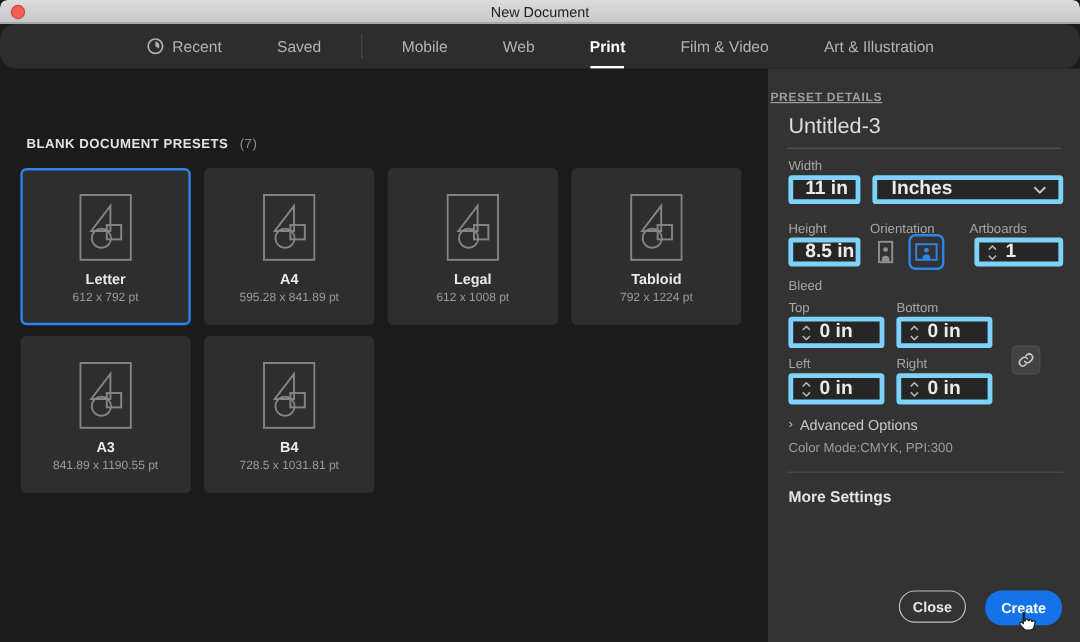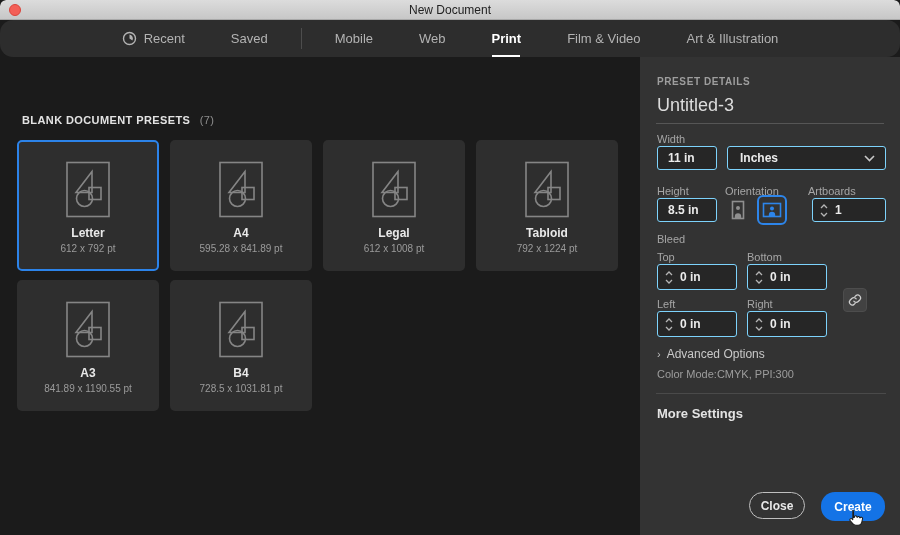--- a/index.html
+++ b/index.html
@@ -39,22 +39,22 @@
   .card-name{font-size:12px;font-weight:700;color:#e9e9e9;line-height:13px;}
   .card-dims{font-size:10px;color:#9b9b9b;margin-top:3px;}
 
   
   .panel{position:absolute;top:57px;left:640px;width:260px;height:478px;background:#333333;}
   .p-abs{position:absolute;}
   .section-label{font-size:10px;font-weight:700;letter-spacing:.6px;color:#9e9e9e;}
   .doc-name{font-size:18px;color:#dcdcdc;}
   .hr{height:1px;background:#565656;}
   .field-label{font-size:11px;color:#a6a6a6;}
-  .input-box{display:flex;align-items:center;background:#262626;border:1px solid #7dd3fc;
-    border-radius:3px;color:#ebebeb;font-size:12px;font-weight:700;}
+  .input-box{display:flex;align-items:center;background:#262626;border:4px solid #7dd3fc;
+    border-radius:3px;color:#ebebeb;font-size:16px;font-weight:700;}
   .input-box .val{padding-left:10px;}
   .select-box{justify-content:space-between;font-weight:600;gap:40px;}
   .select-box .val{padding-left:12px;}
   .select-box svg{margin-right:10px;}
   .stepper-col{display:flex;flex-direction:column;align-items:center;justify-content:center;
     gap:3px;width:22px;flex:0 0 22px;}
   .orient-btn{position:absolute;display:flex;align-items:center;justify-content:center;background:transparent;border:none;padding:0;}
   .orient-btn.selected{border:2px solid #2d85ea;border-radius:6px;}
   .link-btn{display:flex;align-items:center;justify-content:center;background:#424242;
     border:1px solid #4d4d4d;border-radius:4px;}
@@ -179,21 +179,21 @@
         <div class="card-name">B4</div>
         <div class="card-dims">728.5 x 1031.81 pt</div>
       </div>
 
 
     </div>
   </div>
 
   <div class="panel">
 
-    <div class="p-abs section-label" style="left:17px;top:19px;">PRESET DETAILS</div>
+    <div class="p-abs section-label" style="left:2px;top:19px;text-decoration:underline;">PRESET DETAILS</div>
 
     <div class="p-abs doc-name" style="left:17px;top:38px;">Untitled-3</div>
     <div class="p-abs hr" style="left:16px;right:16px;top:66px;"></div>
 
     <div class="p-abs field-label" style="left:17px;top:76px;">Width</div>
     <div class="p-abs input-box" style="left:17px;top:89px;width:60px;height:24px;">
       <span class="val">11 in</span>
     </div>
     <div class="p-abs input-box select-box" style="left:87px;top:89px;width:159px;height:24px;">
       <span class="val">Inches</span>

